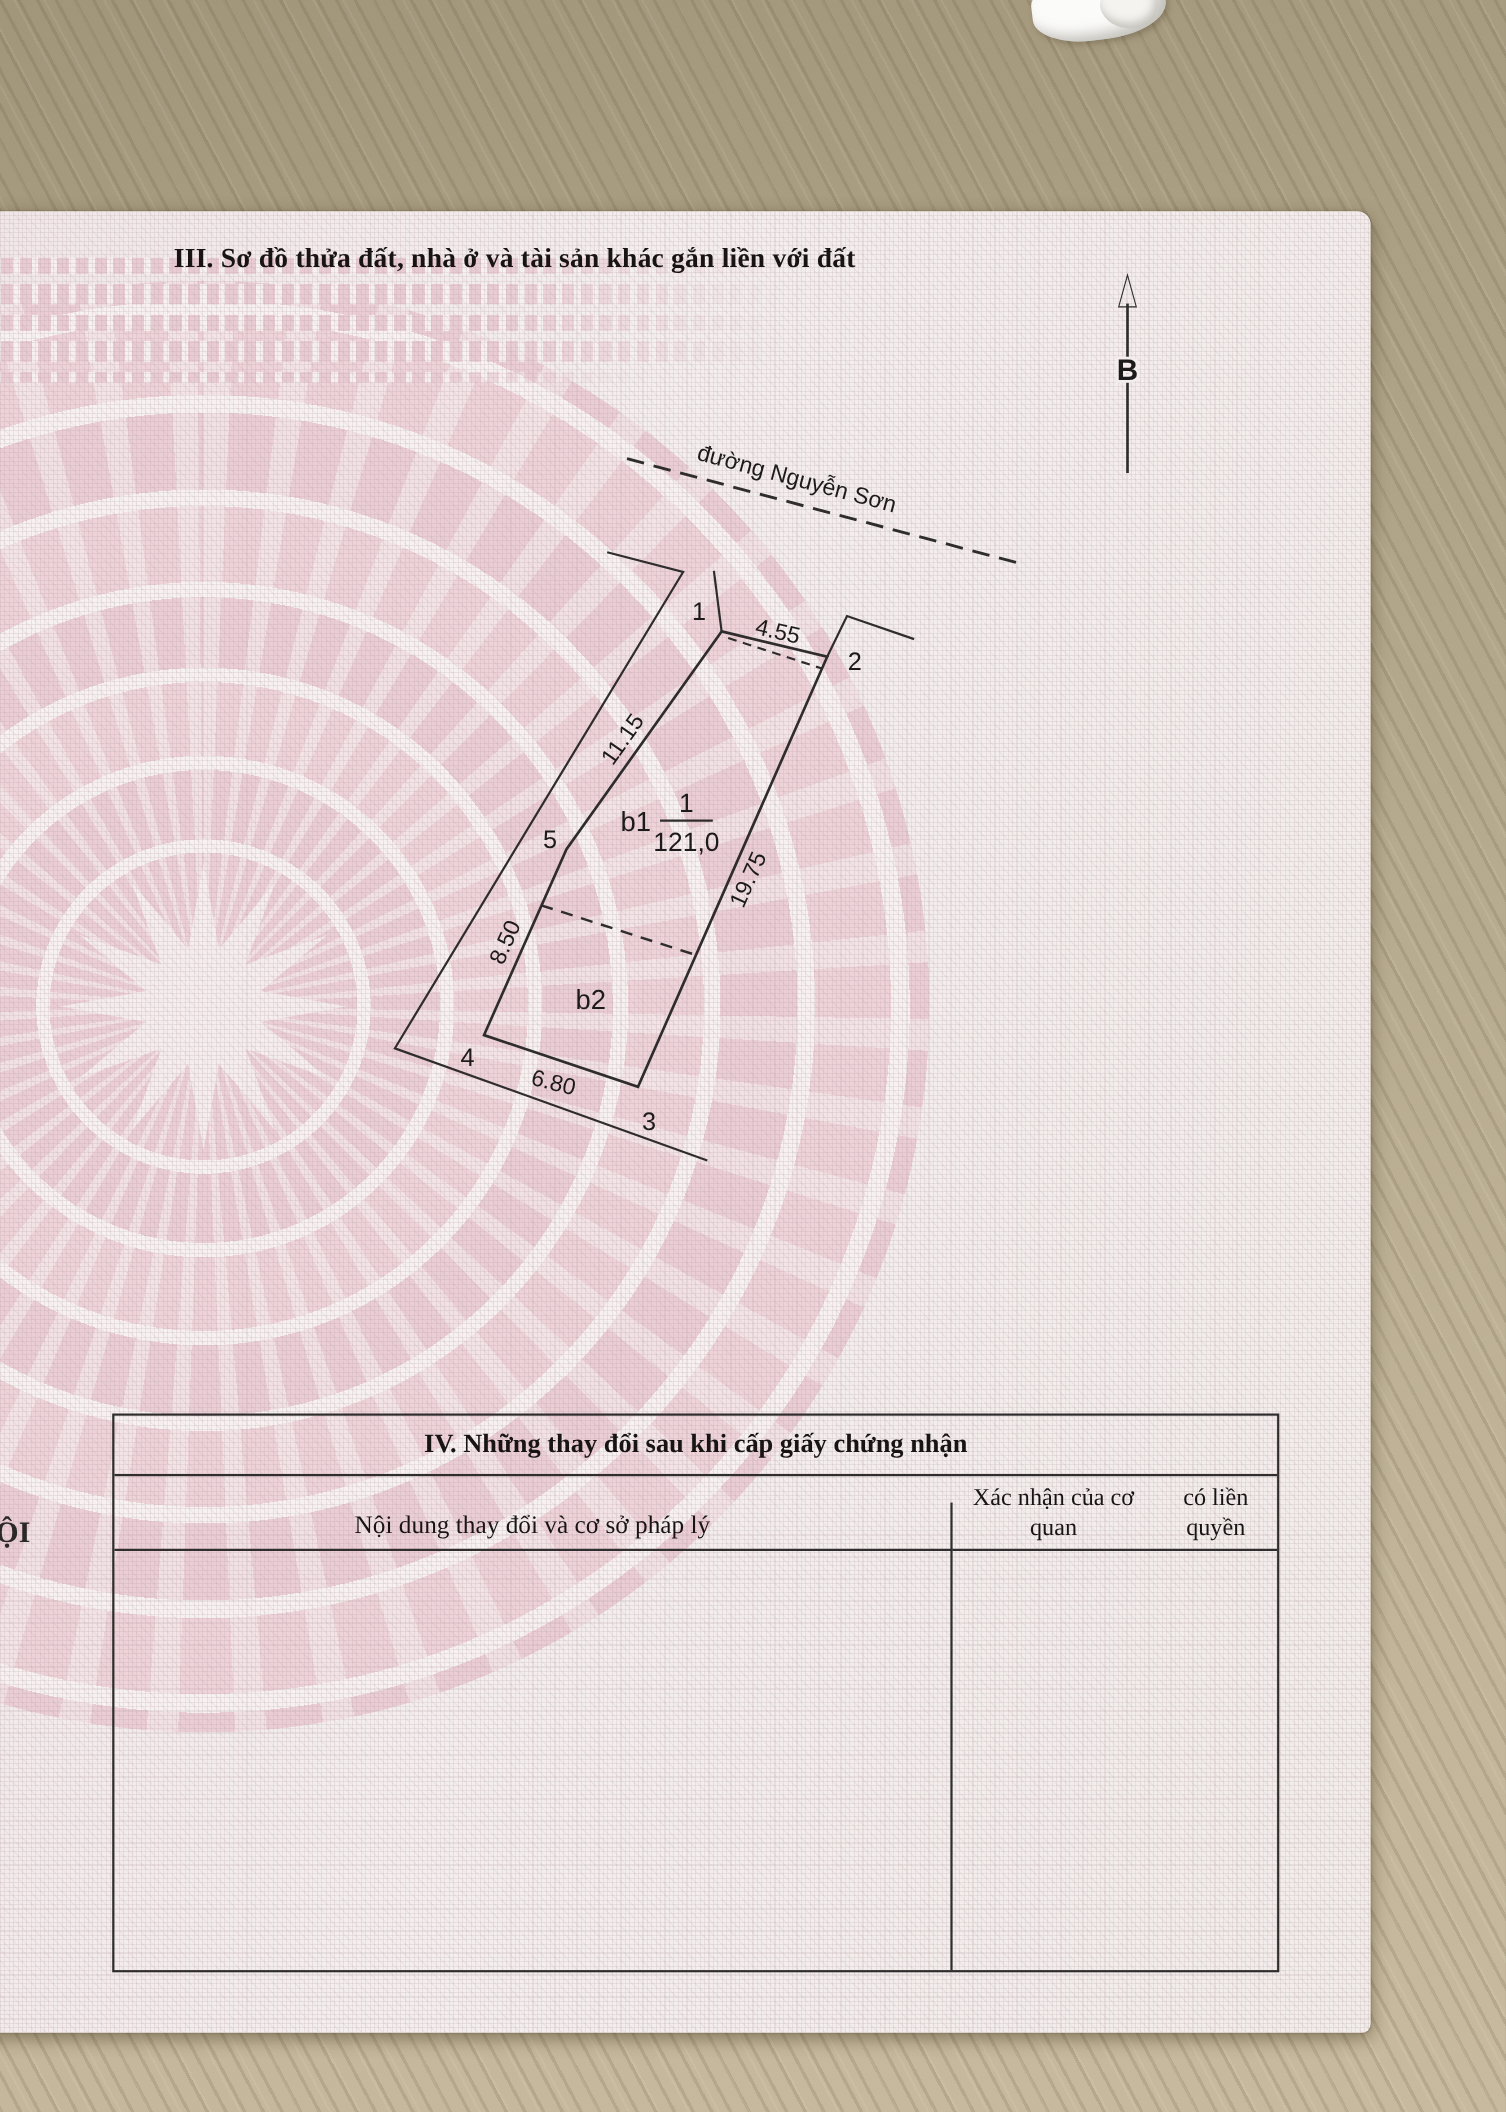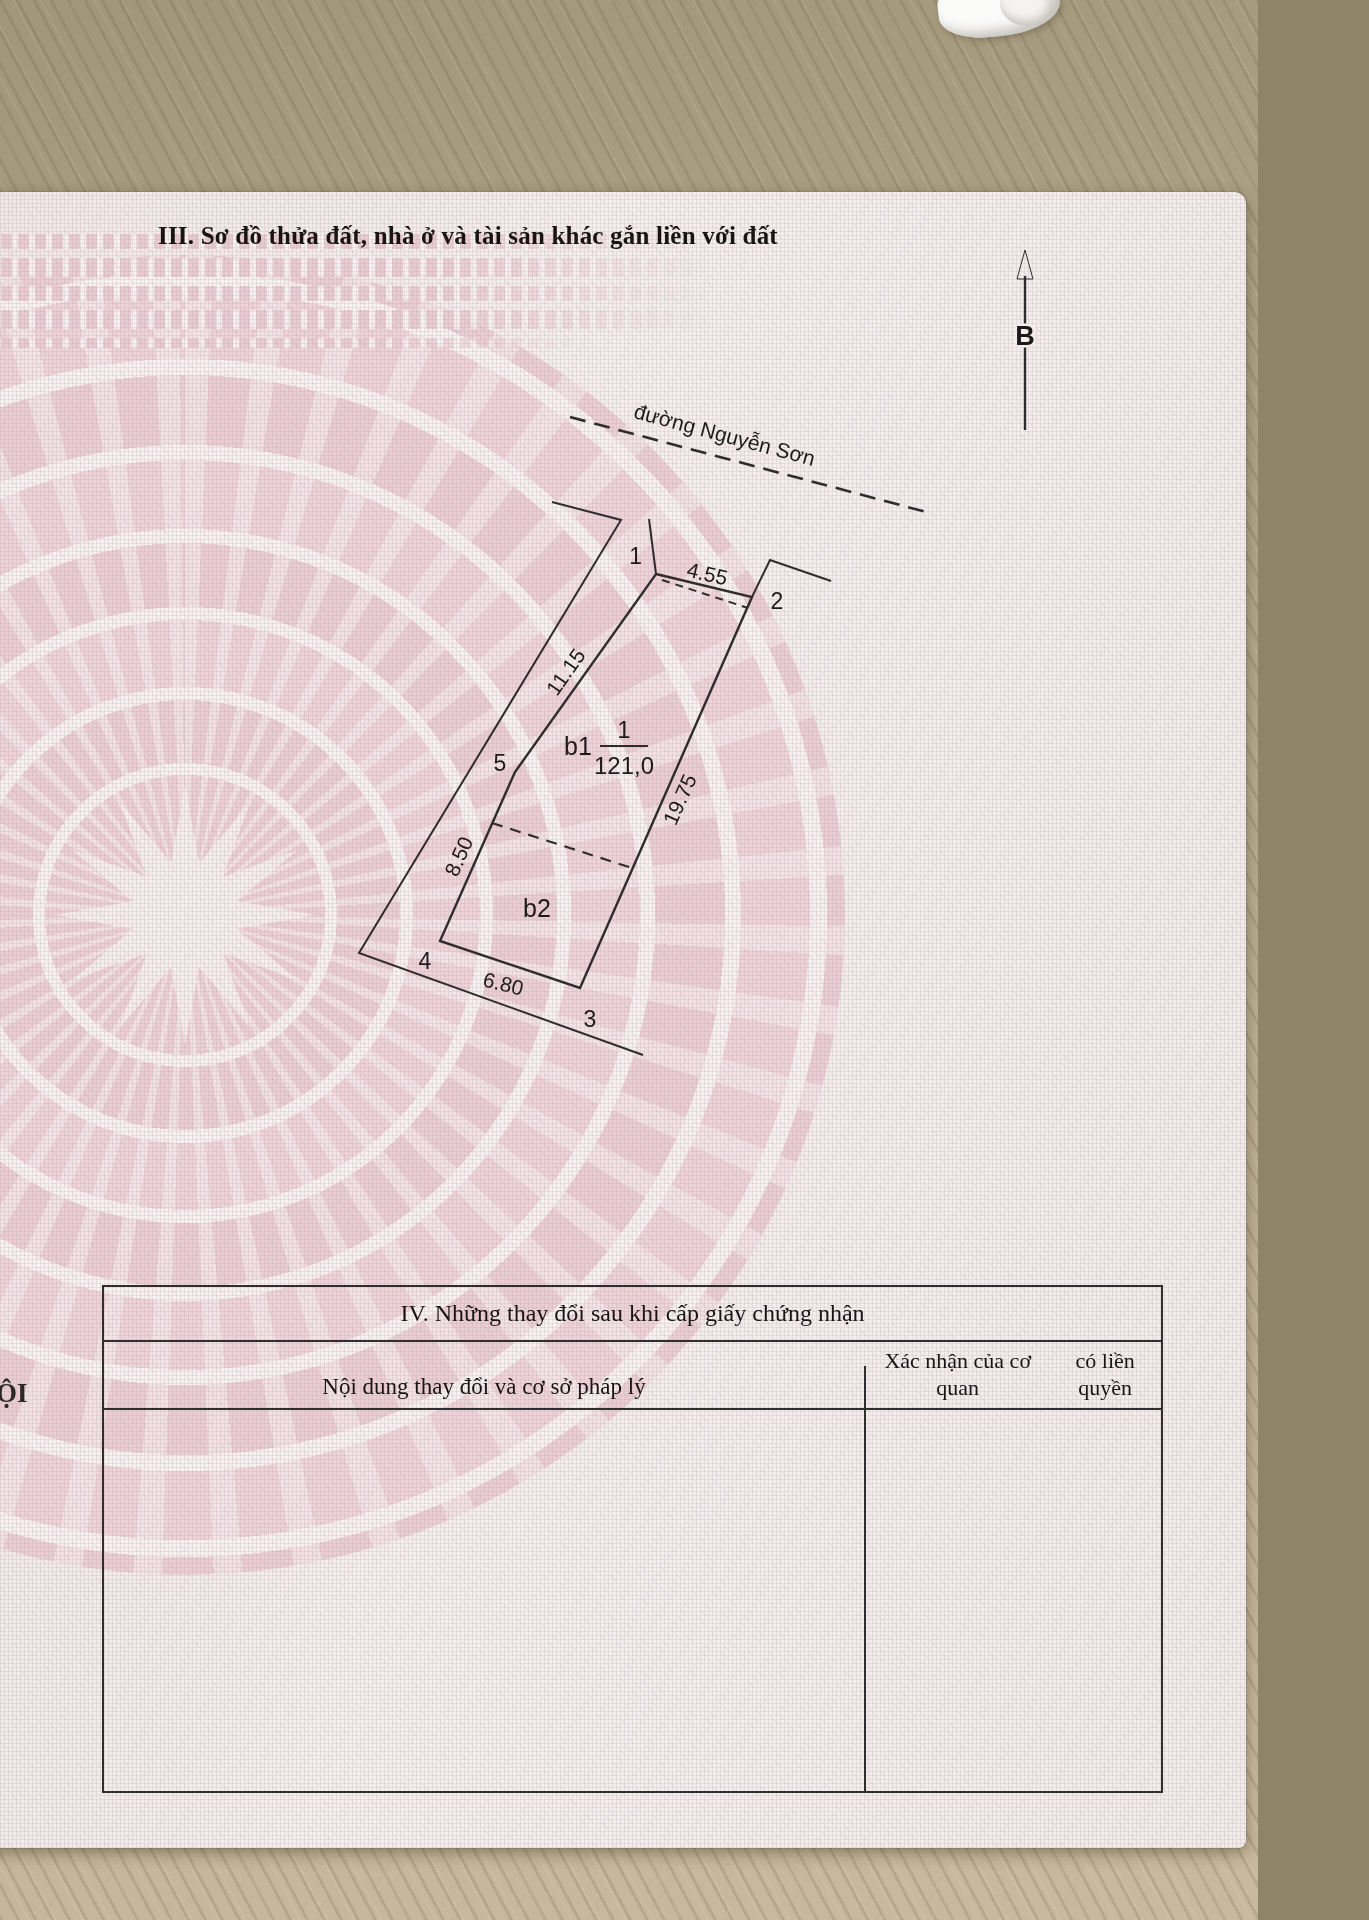--- a/index.html
+++ b/index.html
@@ -1,17 +1,17 @@
 <!DOCTYPE html>
 <html><head>
 <meta charset="utf-8">
 <style>
   html,body{margin:0;padding:0;background:#8f8468;}
   #canvas{
-    position:relative;width:1258px;height:1920px;overflow:hidden;
+    position:relative;width:1369px;height:1920px;overflow:hidden;
     font-family:"Liberation Serif","DejaVu Serif",serif;
     background:
       repeating-linear-gradient(62deg, rgba(92,80,52,0.16) 0 3px, rgba(92,80,52,0) 3px 15px),
       repeating-linear-gradient(62deg, rgba(255,255,250,0.07) 0 2px, rgba(255,255,250,0) 2px 24px),
       linear-gradient(170deg,#a1957a 0%,#ab9f83 18%,#b6aa8e 45%,#c2b59a 80%,#c7ba9e 100%);
   }
   
   .plastic{position:absolute;left:938px;top:-22px;width:122px;height:58px;background:#fbfbfa;
     border-radius:38% 55% 50% 45%;transform:rotate(-7deg);
     box-shadow:inset -8px -6px 12px rgba(150,145,135,0.55), 2px 3px 6px rgba(80,70,50,0.35);}
@@ -60,21 +60,21 @@
   .diagram{position:absolute;left:0;top:0;}
   .diagram line,.diagram polyline,.diagram polygon,.diagram path{stroke:#2e2c2c;fill:none;}
   .diagram text{fill:#1c1a1a;font-family:"Liberation Sans","DejaVu Sans",sans-serif;}
 
   
   .tbl{position:absolute;left:118px;top:1093px;width:1057px;height:504px;
     display:grid;grid-template-columns:762px 1fr;grid-template-rows:55px 68px 1fr;
     border:2px solid #2f2d2d;color:#181414;}
   .tbl .hdr{grid-column:1/3;border-bottom:2px solid #2f2d2d;
     display:flex;align-items:center;justify-content:center;
-    font-size:24px;font-weight:normal;}
+    font-size:24px;font-weight:bold;}
   .tbl .c1h{border-right:2px solid #2f2d2d;display:flex;align-items:center;justify-content:center;
     font-size:23px;border-bottom:2px solid #2f2d2d;margin-top:24px;}
   .tbl .c2h{display:flex;flex-direction:row;align-items:center;justify-content:center;
     font-size:22px;line-height:1.22;border-bottom:2px solid #2f2d2d;text-align:center;}
   .tbl .c1b{border-right:2px solid #2f2d2d;}
   .margin-txt{position:absolute;left:12px;top:1186px;font-size:27px;font-weight:bold;color:#2b2828;}
 </style>
 </head>
 <body>
 

